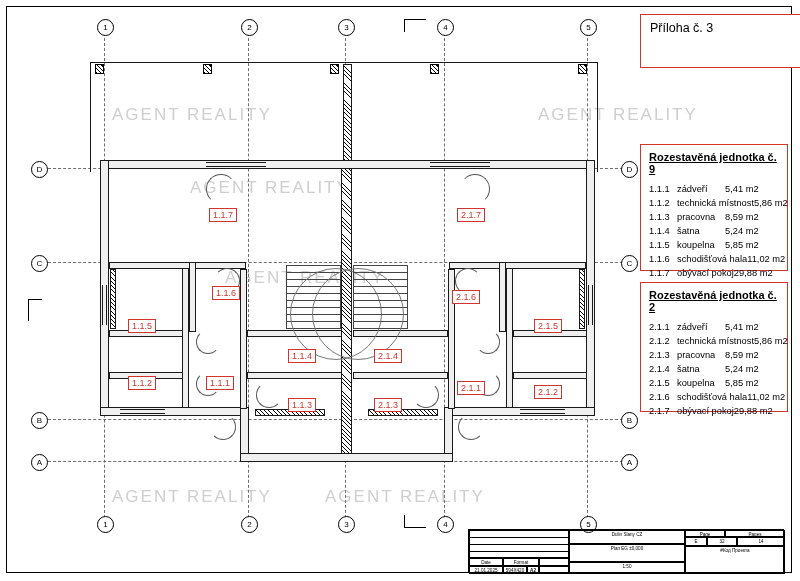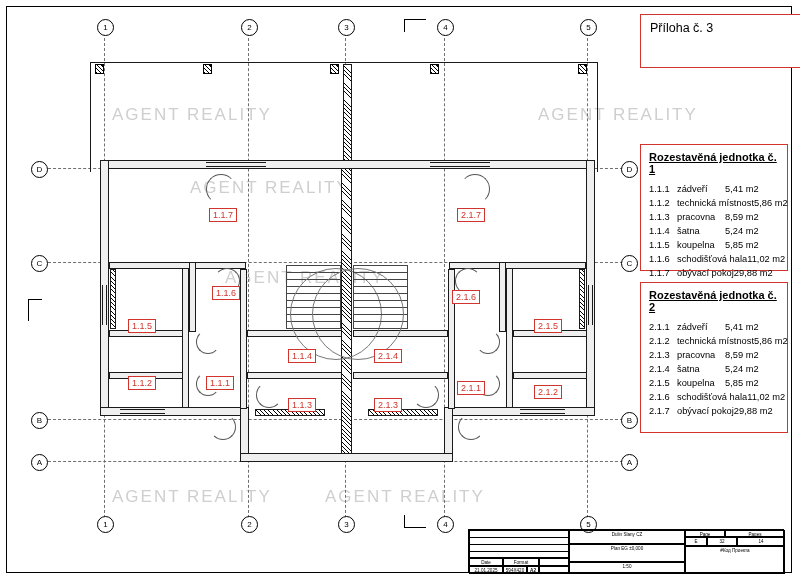--- a/index.html
+++ b/index.html
@@ -60,21 +60,21 @@
   <div class="wm" style="left:190px;top:178px;">AGENT REALITY</div>
   <div class="wm" style="left:225px;top:268px;">AGENT REALITY</div>
   <div class="wm" style="left:112px;top:487px;">AGENT REALITY</div>
   <div class="wm" style="left:325px;top:487px;">AGENT REALITY</div>
 
   <div class="titlebox" style="left:640px;top:14px;width:144px;height:42px;">
     <div>Příloha č. 3</div>
   </div>
 
   <div class="legend" style="left:640px;top:144px;width:148px;height:127px;">
-    <h4>Rozestavěná jednotka č. 1</h4>
+    <h4>Rozestavěná jednotka č. 9</h4>
     <div class="row">
         <span class="c1">1.1.1</span>
         <span class="c2">zádveří</span>
         <span class="c3">5,41 m2</span>
       </div>
     <div class="row">
         <span class="c1">1.1.2</span>
         <span class="c2">technická místnost</span>
         <span class="c3">5,86 m2</span>
       </div>
@@ -98,21 +98,21 @@
         <span class="c2">schodišťová hala</span>
         <span class="c3">11,02 m2</span>
       </div>
     <div class="row">
         <span class="c1">1.1.7</span>
         <span class="c2">obývací pokoj</span>
         <span class="c3">29,88 m2</span>
       </div>
   </div>
 
-  <div class="legend" style="left:640px;top:282px;width:148px;height:151px;">
+  <div class="legend" style="left:640px;top:282px;width:148px;height:130px;">
     <h4>Rozestavěná jednotka č. 2</h4>
     <div class="row">
         <span class="c1">2.1.1</span>
         <span class="c2">zádveří</span>
         <span class="c3">5,41 m2</span>
       </div>
     <div class="row">
         <span class="c1">2.1.2</span>
         <span class="c2">technická místnost</span>
         <span class="c3">5,86 m2</span>

